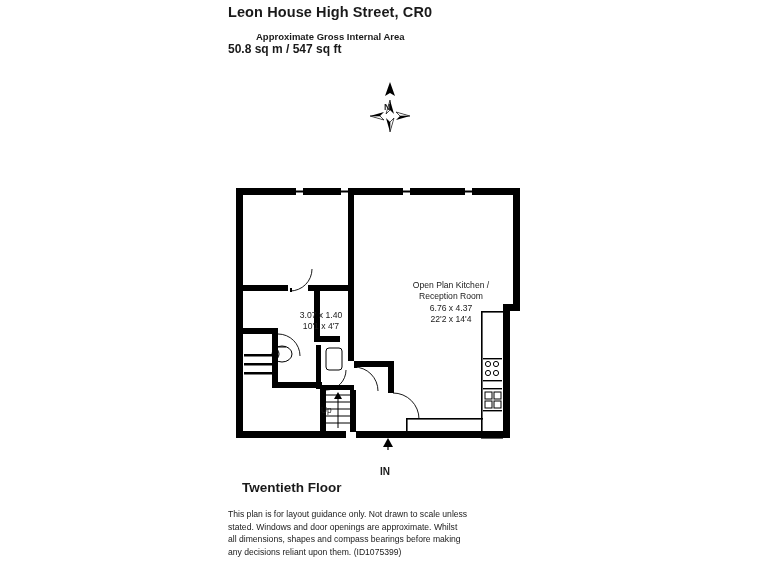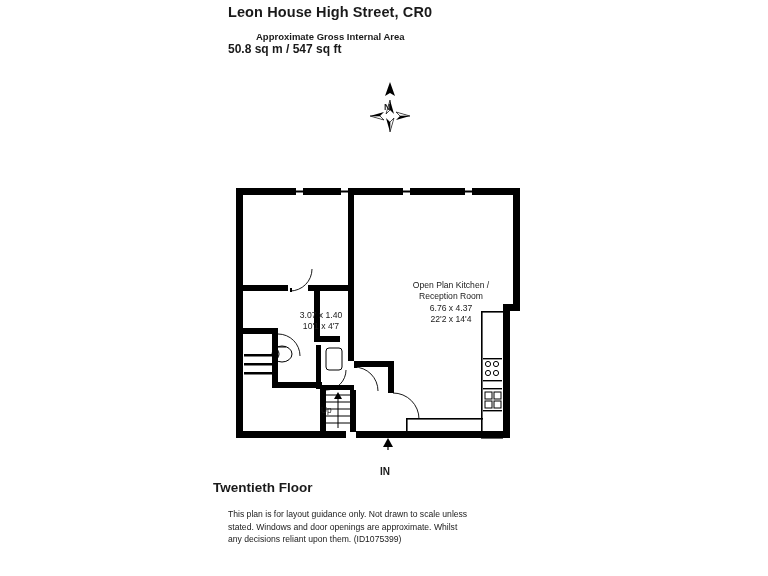--- a/index.html
+++ b/index.html
@@ -40,21 +40,21 @@
   }
   .area-value {
     position: absolute;
     left: 228px;
     top: 42px;
     font-size: 12px;
     font-weight: bold;
   }
   .floor-label {
     position: absolute;
-    left: 213px;
+    left: 242px;
     top: 480px;
     font-size: 13.5px;
     font-weight: bold;
   }
   .disclaimer {
     position: absolute;
     left: 228px;
     top: 508px;
     width: 300px;
     font-size: 8.6px;
@@ -260,16 +260,17 @@
 
     <div class="up-label">Up</div>
     <div class="in-label">IN</div>
   </div>
 
   <div class="floor-label">Twentieth Floor</div>
 
   <div class="disclaimer">
     <div>This plan is for layout guidance only. Not drawn to scale unless</div>
     <div>stated. Windows and door openings are approximate. Whilst</div>
+    <div>all dimensions, shapes and compass bearings before making</div>
     <div>any decisions reliant upon them. (ID1075399)</div>
   </div>
 
 </div>
 
 </body></html>

